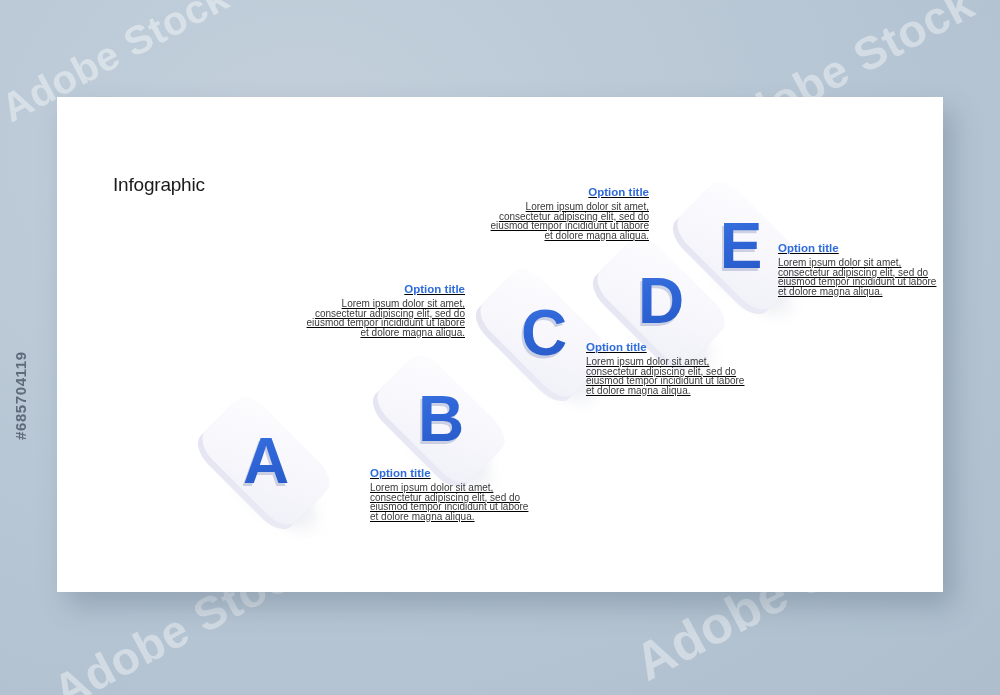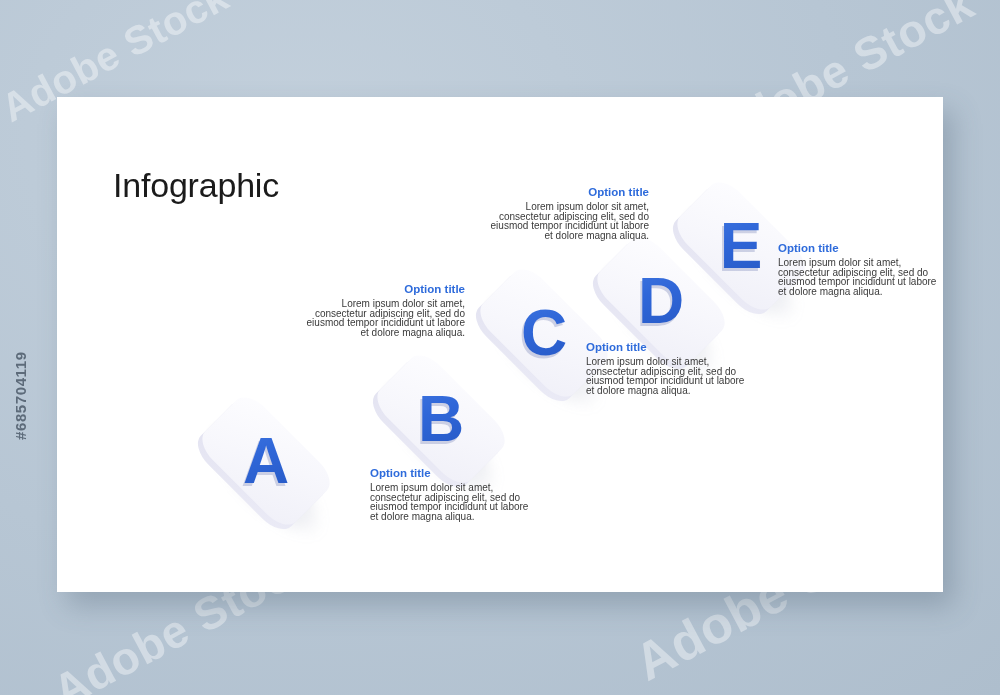--- a/index.html
+++ b/index.html
@@ -58,21 +58,21 @@
     height: 495px;
     background: #ffffff;
     box-shadow: 10px 14px 26px rgba(70,90,110,0.30);
     overflow: hidden;
   }
 
   #slide-title {
     position: absolute;
     left: 56px;
     top: 73px;
-    font-size: 34px;
+    font-size: 19px;
     line-height: 30px;
     font-weight: 400;
     color: #1b1b1b;
     letter-spacing: -0.2px;
   }
 
   
   .tile {
     position: absolute;
     width: 128px;
@@ -131,21 +131,21 @@
     color: #2b5fd0;
     background: linear-gradient(160deg, #4f86e8 0%, #2f66d8 45%, #1f4db4 100%);
     -webkit-background-clip: text;
     background-clip: text;
     -webkit-text-fill-color: transparent;
     text-shadow: none;
     filter: drop-shadow(-2px 3px 0px rgba(150,160,200,0.45));
   }
 
   
-  .opt { position: absolute; width: 168px; }
+  .opt { position: absolute; width: 168px; text-decoration: underline; }
   .opt .opt-title {
     font-size: 11.5px;
     font-weight: 700;
     color: #2e6bdb;
     margin-bottom: 4px;
   }
   .opt .opt-body {
     font-size: 10px;
     line-height: 9.6px;
     color: #3a3a3a;

